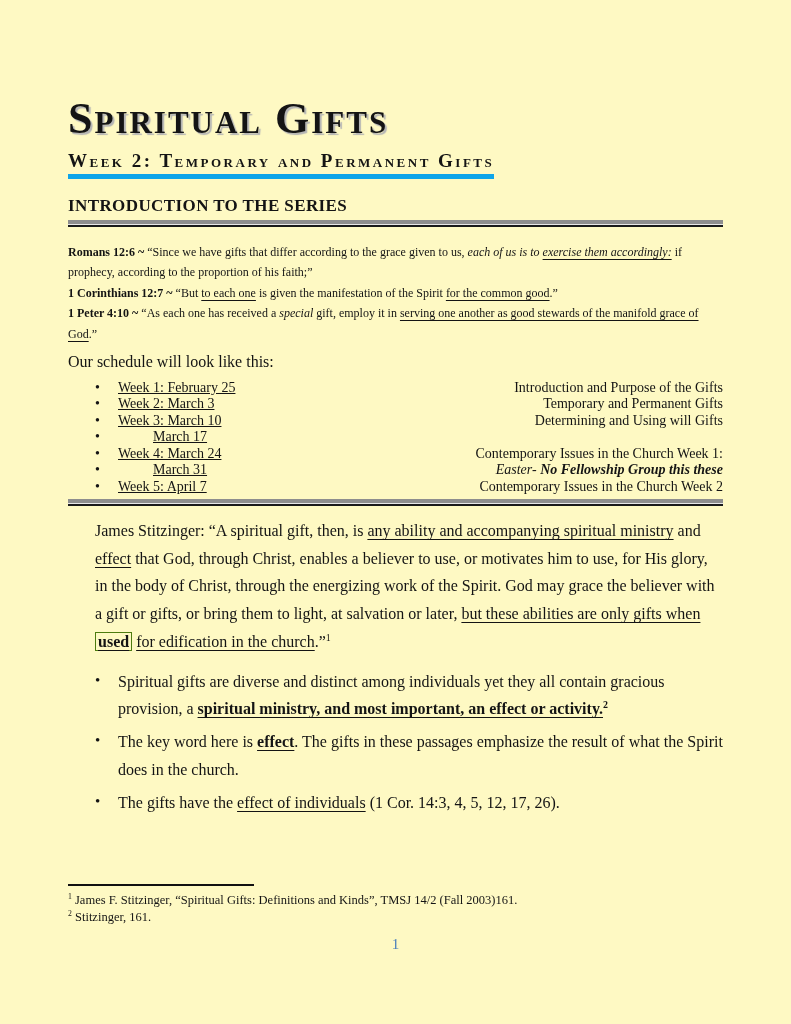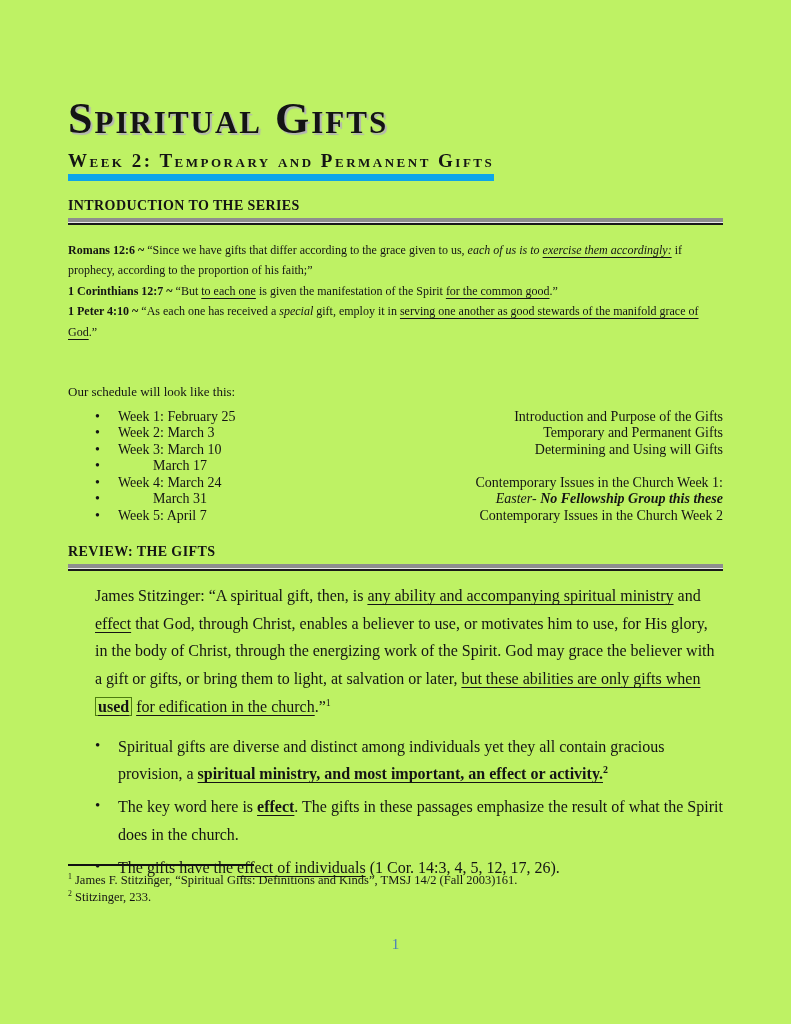--- a/index.html
+++ b/index.html
@@ -1,68 +1,68 @@
 <!DOCTYPE html>
 <html><head>
 <meta charset="utf-8">
 <style>
   html,body{margin:0;padding:0;background:#ffffff;}
   .page{
     position:relative;
     width:791px;height:1024px;
     box-sizing:border-box;
     padding:97px 68px 0 68px;
-    background:#bef264;
+    background:#fef9c3;
     font-family:"Liberation Serif","DejaVu Serif",serif;
     color:#141414;
     overflow:hidden;
   }
   .title{
     font-size:44px;line-height:1.0;font-weight:700;
     font-variant:small-caps;letter-spacing:2px;
     text-shadow:2px 2px 1px #b4b4b4;
   }
   .subtitle-wrap{margin-top:9px;}
   .subtitle{
     display:inline-block;
     font-size:19px;font-weight:700;font-variant:small-caps;
     letter-spacing:2.5px;
-    border-bottom:7px solid #0ea5e9;
+    border-bottom:5px solid #0ea5e9;
     padding-bottom:2px;
   }
   .h2{
     margin-top:17px;
-    font-size:14px;font-weight:700;letter-spacing:0.4px;
+    font-size:17px;font-weight:700;letter-spacing:0.4px;
   }
   .h2.review{margin-top:20px;}
   .section-bar{
     margin-top:4px;height:7px;
     background:linear-gradient(to bottom,#8e8e8e 0px,#8e8e8e 4px,#e8e8e8 4px,#e8e8e8 5px,#1a1a1a 5px,#1a1a1a 7px);
   }
   .scripture{margin-top:15px;font-size:12px;line-height:1.7;}
   .scripture-par{margin:0;}
-  .sched-intro{margin-top:42px;font-size:13px;}
+  .sched-intro{margin-top:9px;font-size:16px;}
   .schedule{margin-top:9px;font-size:14px;line-height:16.5px;}
   .sched-row{display:flex;padding-left:27px;}
   .dot{width:23px;flex:none;}
-  .sched-date{width:137px;flex:none;}
+  .sched-date{width:137px;flex:none;text-decoration:underline;}
   .sched-date.sub{padding-left:35px;box-sizing:content-box;width:102px;}
   .sched-desc{flex:1;text-align:right;}
   .sched-desc.indent{padding-left:58px;}
   .quote{margin:11px 0 0 0;padding-left:27px;font-size:16px;line-height:1.72;}
   .bullets{margin-top:13px;font-size:16px;line-height:1.7;}
   .bullet-row{display:flex;padding-left:27px;margin-bottom:6px;}
   .bullet-row .dot{width:23px;font-size:15px;}
   .bullet-text{flex:1;}
   .b{font-weight:700;}
   .i{font-style:italic;}
   .u{text-decoration:underline;text-underline-offset:3px;}
   .box{border:1px solid #4d7c0f;padding:0 2px;}
   sup{font-size:0.62em;line-height:0;}
-  .footer{position:absolute;left:68px;right:68px;top:864px;}
+  .footer{position:absolute;left:68px;right:68px;top:884px;}
   .fn-divider{width:186px;border-top:2px solid #111;margin-bottom:6px;}
   .footnote{font-size:12.5px;line-height:1.32;}
   .page-num{position:absolute;left:0;right:0;top:936px;text-align:center;font-size:15px;}
 </style>
 </head>
 <body>
 
 <div class="page" style="color: rgb(20, 20, 20);">
   <div class="title">Spiritual Gifts</div>
   <div class="subtitle-wrap">
@@ -109,21 +109,20 @@
         <span class="sched-date sub">March 31</span>
         <span class="sched-desc indent"><span class="i">Easter- </span><span class="b i">No Fellowship Group this these</span></span>
       </div>
       <div class="sched-row">
         <span class="dot">•</span>
         <span class="sched-date">Week 5: April 7</span>
         <span class="sched-desc"><span>Contemporary Issues in the Church Week 2</span></span>
       </div>
     </div>
 
-  <div class="h2 review">REVIEW: THE GIFTS</div>
   <div class="section-bar"></div>
 
   <p class="quote"><span>James Stitzinger: “A spiritual gift, then, is </span><span class="u">any ability and accompanying spiritual ministry</span><span> and </span><span class="u">effect</span><span> that God, through Christ, enables a believer to use, or motivates him to use, for His glory, in the body of Christ, through the energizing work of the Spirit. God may grace the believer with a gift or gifts, or bring them to light, at salvation or later, </span><span class="u">but these abilities are only gifts when </span><span class="b u box">used</span><span> </span><span class="u">for edification in the church</span><span>.”</span><sup>1</sup></p>
 
   <div class="bullets" id="bullets">
       <div class="bullet-row">
         <span class="dot">•</span>
         <div class="bullet-text"><span>Spiritual gifts are diverse and distinct among individuals yet they all contain gracious provision, a </span><span class="b u">spiritual ministry, and most important, an effect or activity.</span><sup class="b">2</sup></div>
       </div>
       <div class="bullet-row">
@@ -133,18 +132,18 @@
       <div class="bullet-row">
         <span class="dot">•</span>
         <div class="bullet-text"><span>The gifts have the </span><span class="u">effect of individuals</span><span> (1 Cor. 14:3, 4, 5, 12, 17, 26).</span></div>
       </div>
     </div>
 
   <div class="footer">
     <div class="fn-divider"></div>
     <div id="footnotes">
         <div class="footnote"><sup>1</sup><span> James F. Stitzinger, “Spiritual Gifts: Definitions and Kinds”, TMSJ 14/2 (Fall 2003)161.</span></div>
-        <div class="footnote"><sup>2</sup><span> Stitzinger, 233.</span></div>
+        <div class="footnote"><sup>2</sup><span> Stitzinger, 161.</span></div>
       </div>
   </div>
 
   <div class="page-num" style="color: rgb(74, 126, 187);">1</div>
 </div>
 
 </body></html>

